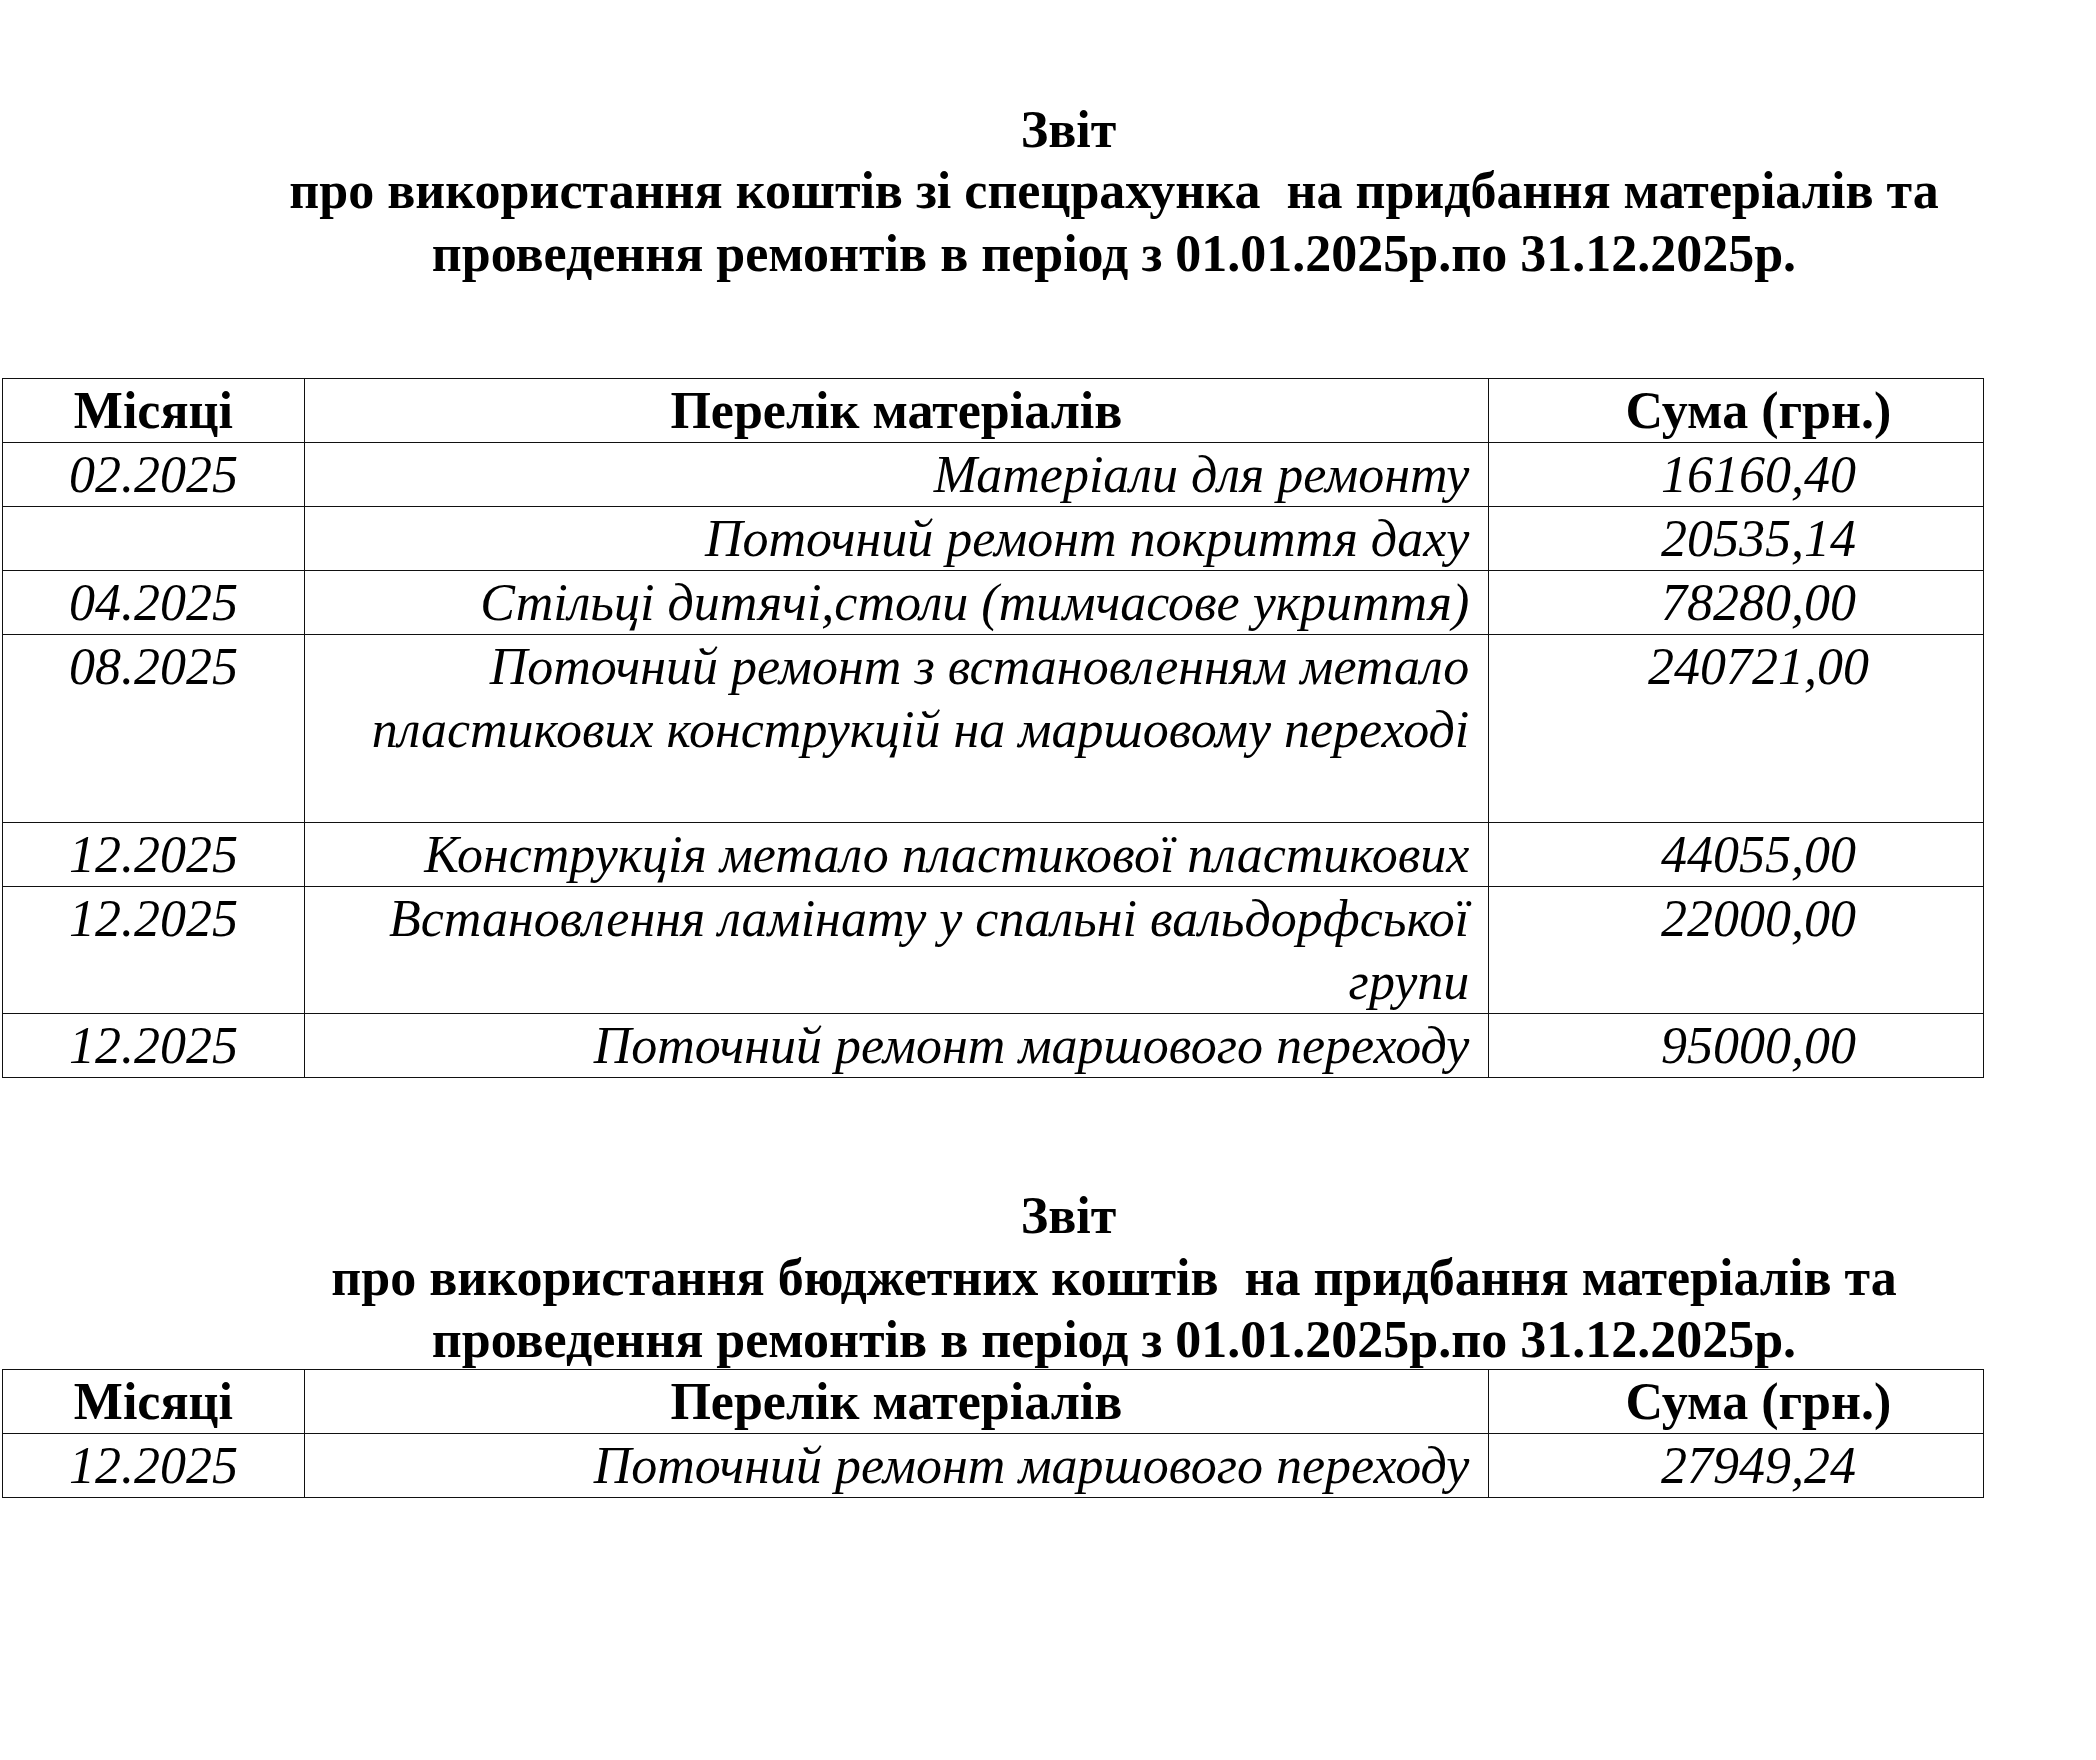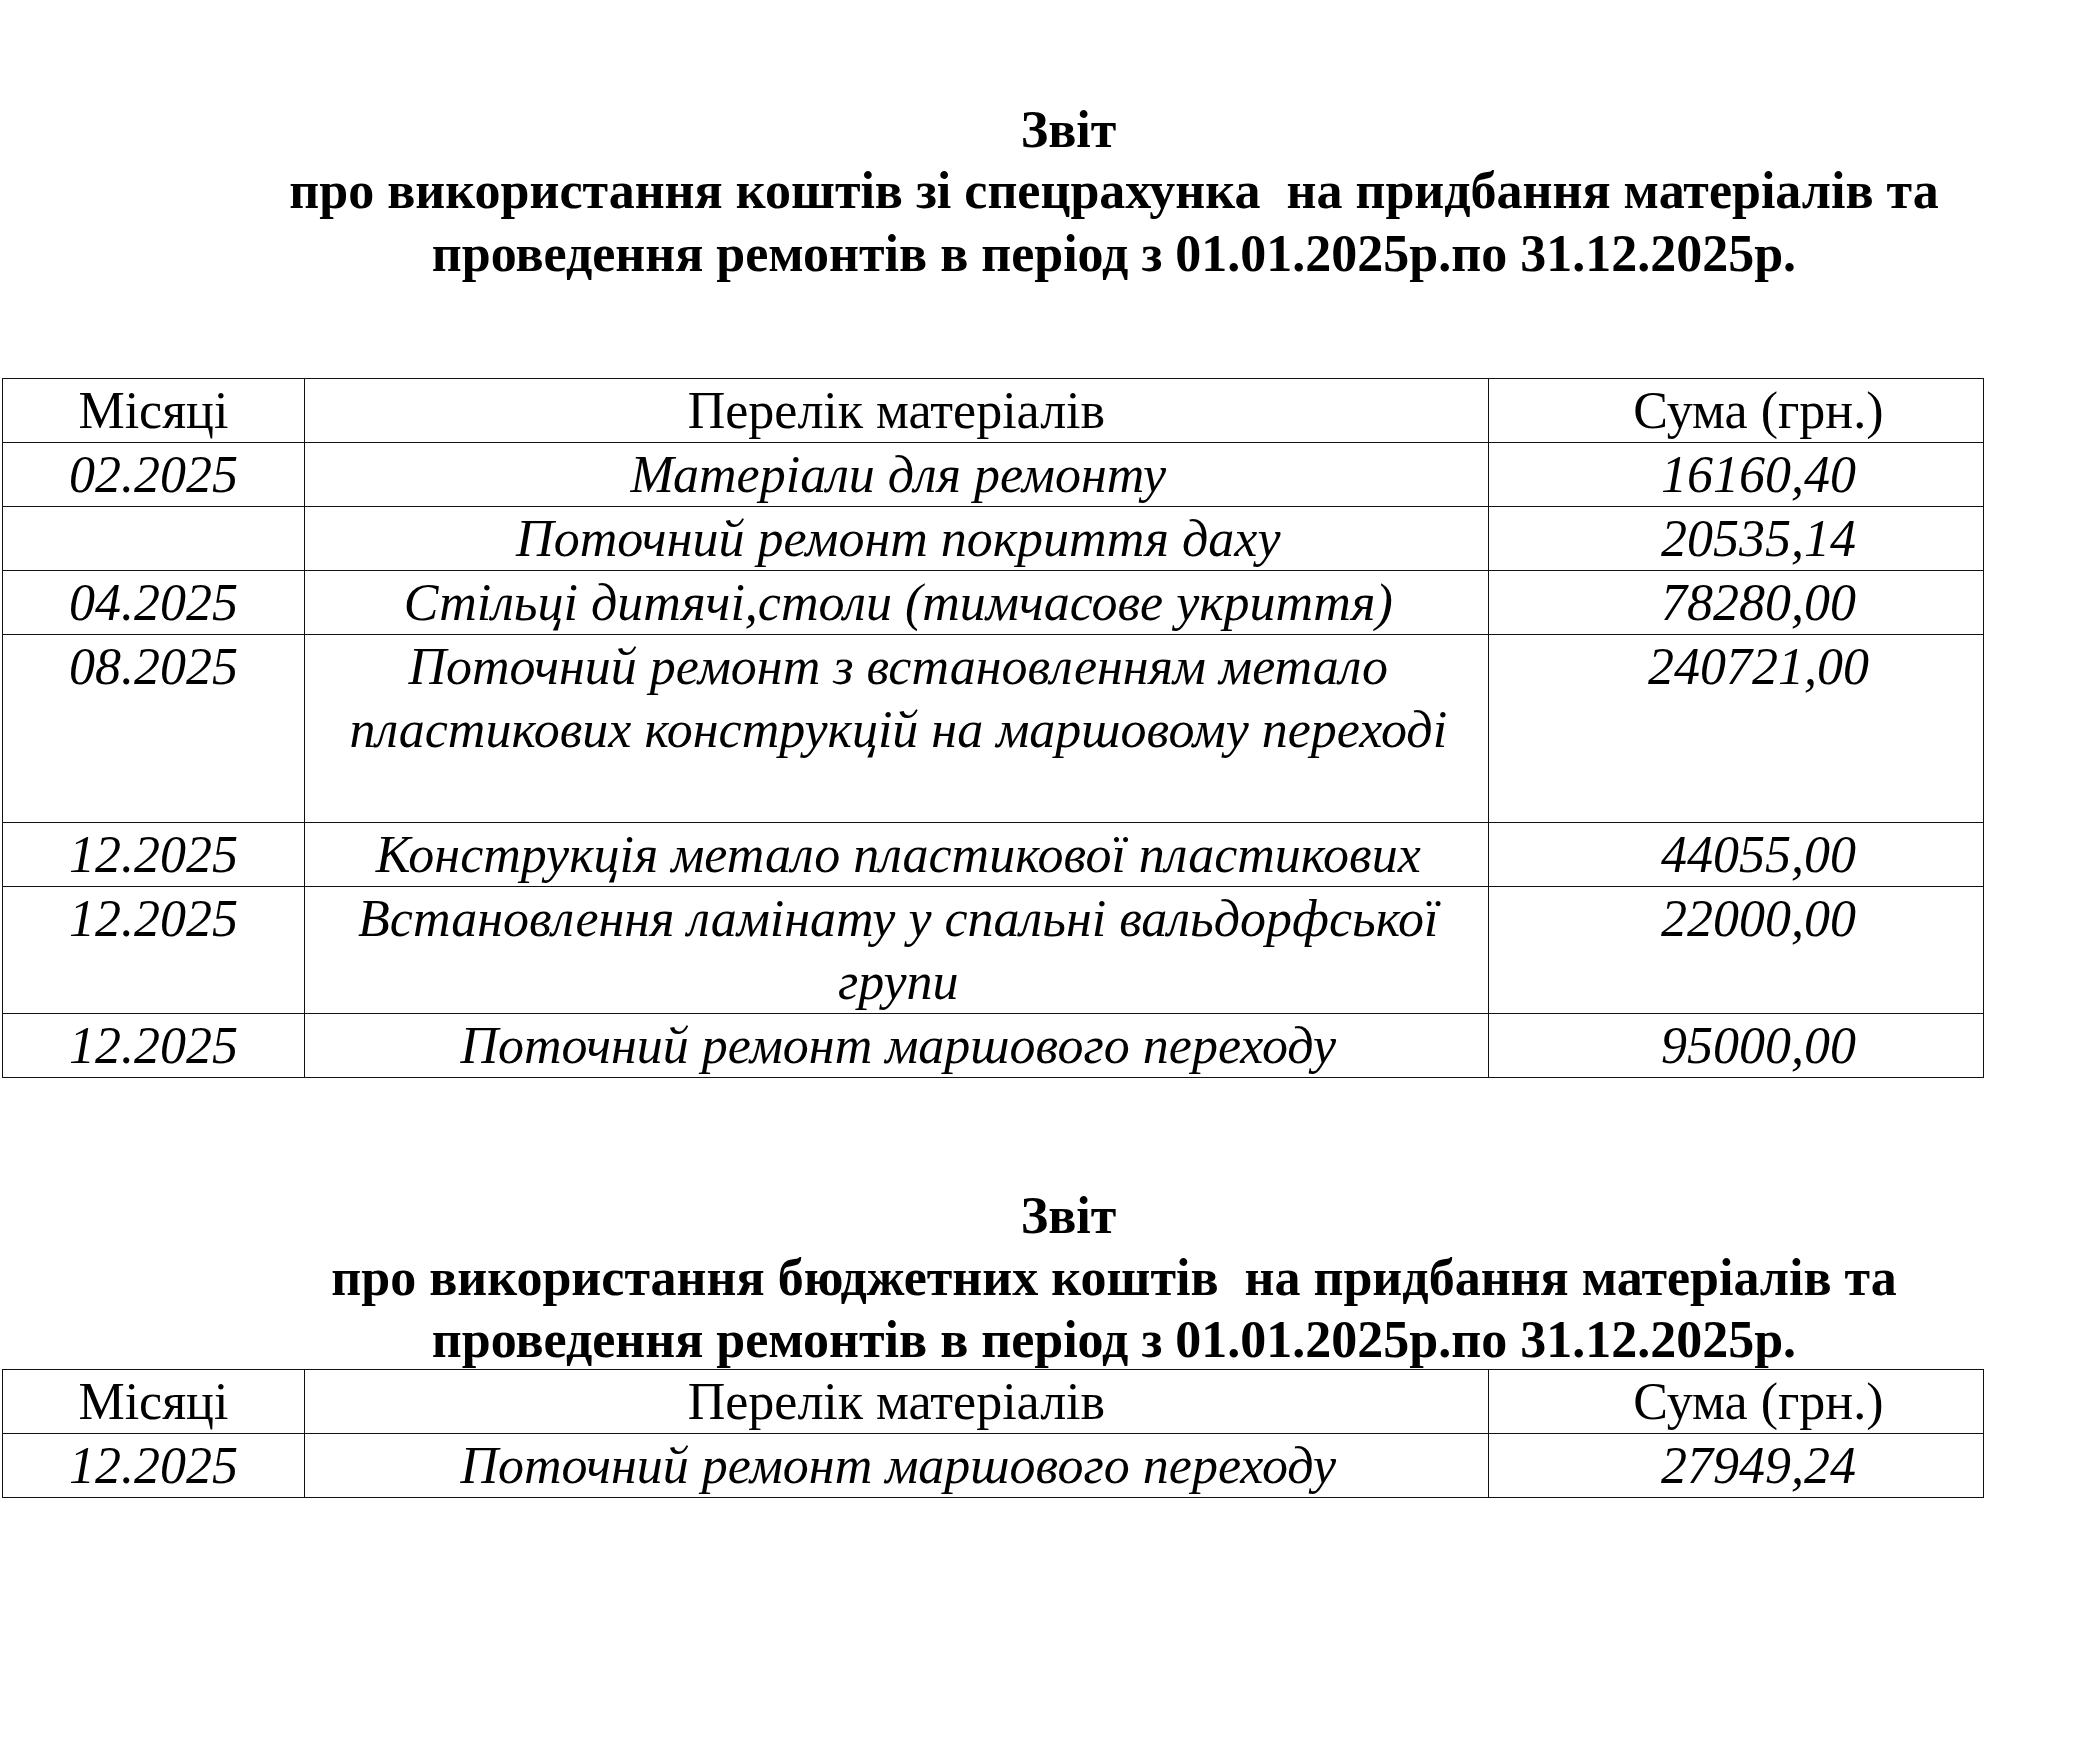--- a/index.html
+++ b/index.html
@@ -37,30 +37,30 @@
     font-size: 52px;
     line-height: 63px;
   }
   table.report td, table.report th {
     border: 1.9px solid #111111;
     vertical-align: top;
     padding: 0;
     overflow: hidden;
   }
   table.report th {
-    font-weight: normal;
+    font-weight: bold;
     text-align: center;
     height: 62px;
   }
   table.report td { height: 62px; font-style: italic; }
   .col-month { width: 302px; }
   .col-item  { width: 1184px; }
   .col-sum   { width: 495px; }
   td.month { text-align: center; }
-  td.item  { text-align: center; padding-left: 22.4px !important; padding-right: 18.6px !important; }
+  td.item  { text-align: right; padding-left: 22.4px !important; padding-right: 18.6px !important; }
   td.sum   { text-align: center; padding-left: 45px !important; margin-top: 28px; }
   th.sum-h { padding-left: 45px !important; }
   tr.tall3 td { height: 187px; }
   tr.tall2 td { height: 126px; }
 </style>
 </head>
 <body>
 
 <div>
   <div class="title-line title-main" style="top:99px;">Звіт</div>

